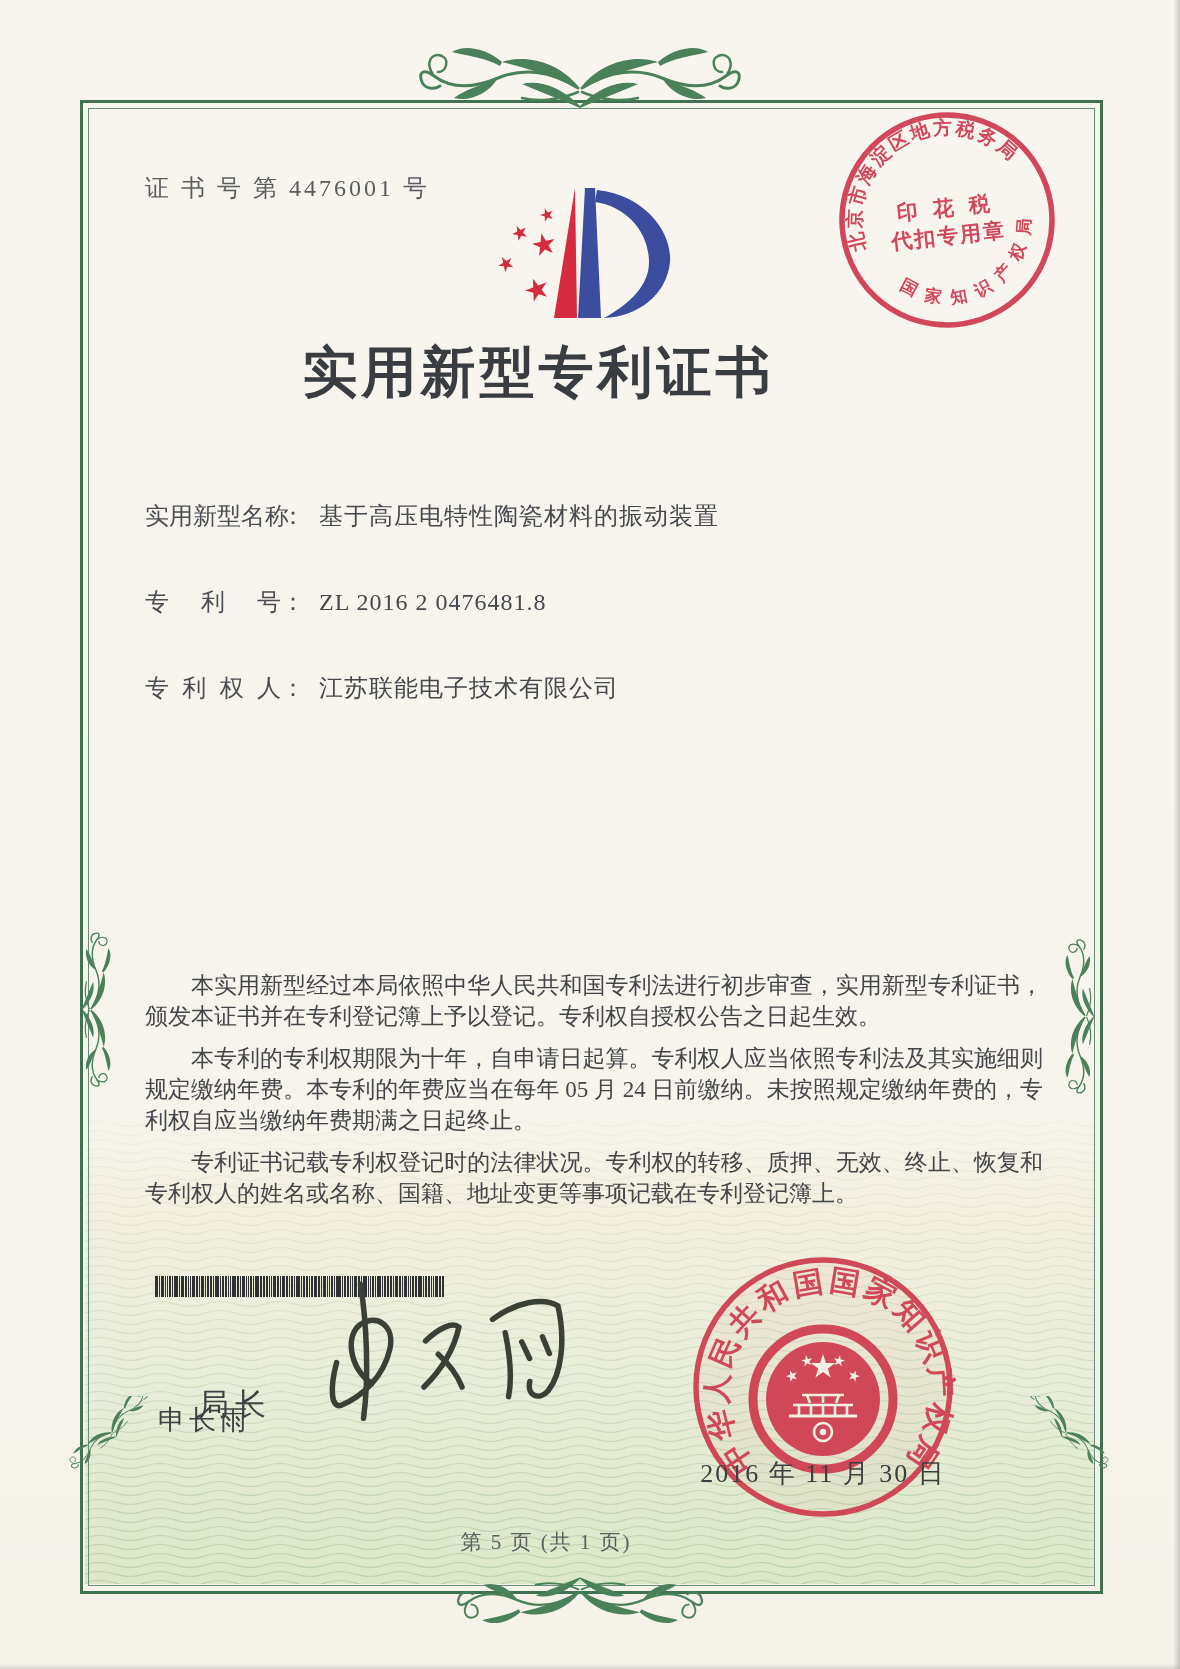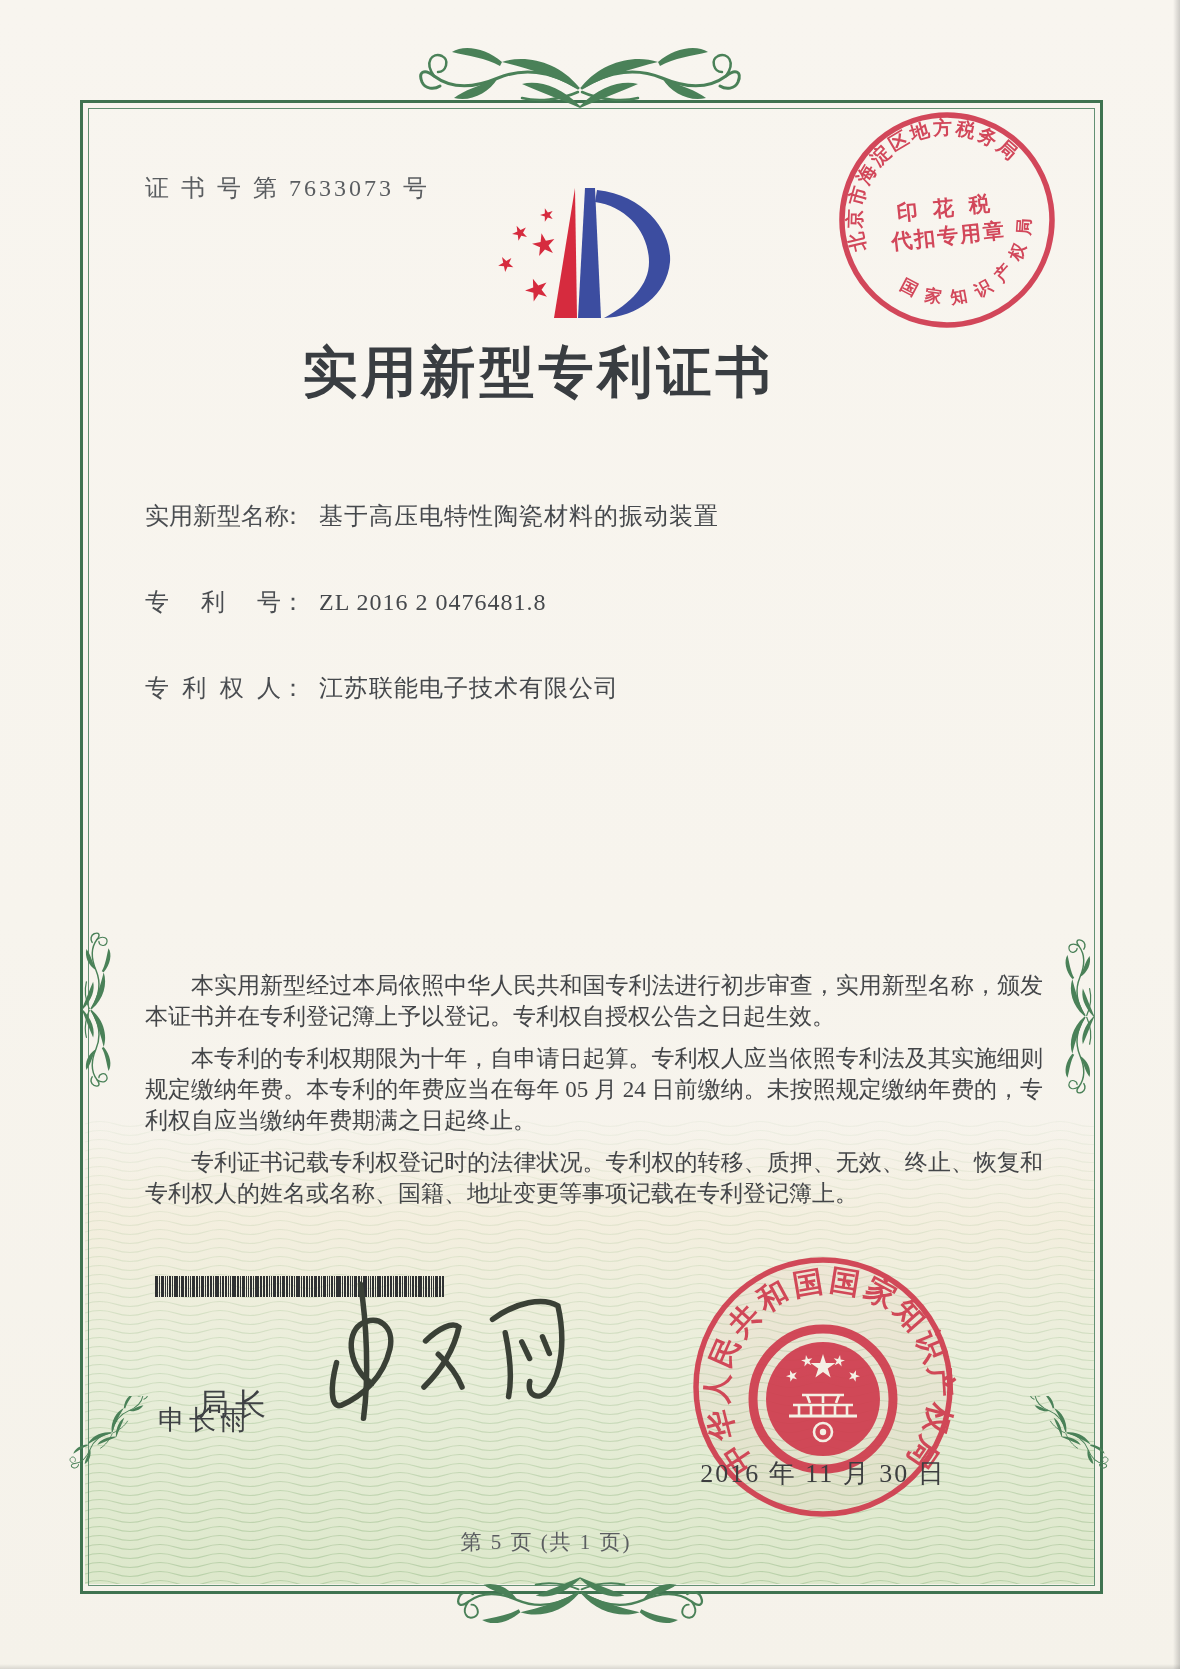--- a/index.html
+++ b/index.html
@@ -156,21 +156,21 @@
     </svg>
   <svg class="orn" style="left:46px;top:1396px" width="124" height="110">
       <use href="#flo" transform="translate(12,62) rotate(-45) scale(0.33)"></use>
     </svg>
   <svg class="orn" style="left:1008px;top:1396px" width="124" height="110">
       <g transform="translate(124,0) scale(-1,1)">
         <use href="#flo" transform="translate(12,62) rotate(-45) scale(0.33)"></use>
       </g>
     </svg>
 
-  <div class="certno">证 书 号 第 7633073 号</div>
+  <div class="certno">证 书 号 第 4476001 号</div>
 
   <svg class="logo" width="185" height="150" viewBox="0 0 185 150">
     <g>
       <path d="M99,12 C150,18 174,56 172,84 C169,117 139,139 106,140 C133,125 151,107 151,84 C151,54 128,28 97,24 Z" fill="#3c4da0"></path>
       <polygon points="87,10 80,140 103,140 97,10" fill="#3c4da0"></polygon>
       <polygon points="77,10 56,140 79,140" fill="#d62b3e"></polygon>
     </g>
     <g fill="#d62b3e">
       <use href="#st" transform="translate(49,37) scale(7) rotate(-18)"></use>
       <use href="#st" transform="translate(22,55) scale(8) rotate(-25)"></use>
@@ -208,21 +208,21 @@
     </div>
     <div class="frow">
       <span class="flabel">专利号</span><span class="fcolon">：</span><span class="fvalue">ZL 2016 2 0476481.8</span>
     </div>
     <div class="frow">
       <span class="flabel">专利权人</span><span class="fcolon">：</span><span class="fvalue">江苏联能电子技术有限公司</span>
     </div>
   </div>
 
   <div class="paras">
-    <p>本实用新型经过本局依照中华人民共和国专利法进行初步审查，实用新型名称，颁发本证书并在专利登记簿上予以登记。专利权自授权公告之日起生效。</p>
+    <p>本实用新型经过本局依照中华人民共和国专利法进行初步审查，实用新型专利证书，颁发本证书并在专利登记簿上予以登记。专利权自授权公告之日起生效。</p>
     <p>本专利的专利权期限为十年，自申请日起算。专利权人应当依照专利法及其实施细则规定缴纳年费。本专利的年费应当在每年 05 月 24 日前缴纳。未按照规定缴纳年费的，专利权自应当缴纳年费期满之日起终止。</p>
     <p>专利证书记载专利权登记时的法律状况。专利权的转移、质押、无效、终止、恢复和专利权人的姓名或名称、国籍、地址变更等事项记载在专利登记簿上。</p>
   </div>
 
   <div class="barcode" id="barcode"><span style="width:3px;margin-right:1px"></span><span style="width:1px;margin-right:1px"></span><span style="width:3px;margin-right:1px"></span><span style="width:1px;margin-right:1px"></span><span style="width:1px;margin-right:1px"></span><span style="width:2px;margin-right:1px"></span><span style="width:1px;margin-right:1px"></span><span style="width:4px;margin-right:1px"></span><span style="width:1px;margin-right:1px"></span><span style="width:3px;margin-right:1px"></span><span style="width:2px;margin-right:1px"></span><span style="width:1px;margin-right:1px"></span><span style="width:1px;margin-right:1px"></span><span style="width:3px;margin-right:1px"></span><span style="width:2px;margin-right:1px"></span><span style="width:1px;margin-right:1px"></span><span style="width:3px;margin-right:1px"></span><span style="width:1px;margin-right:1px"></span><span style="width:2px;margin-right:1px"></span><span style="width:2px;margin-right:1px"></span><span style="width:1px;margin-right:1px"></span><span style="width:4px;margin-right:1px"></span><span style="width:1px;margin-right:1px"></span><span style="width:2px;margin-right:1px"></span><span style="width:2px;margin-right:1px"></span><span style="width:1px;margin-right:1px"></span><span style="width:1px;margin-right:1px"></span><span style="width:4px;margin-right:1px"></span><span style="width:2px;margin-right:1px"></span><span style="width:1px;margin-right:1px"></span><span style="width:3px;margin-right:1px"></span><span style="width:1px;margin-right:1px"></span><span style="width:1px;margin-right:1px"></span><span style="width:2px;margin-right:1px"></span><span style="width:1px;margin-right:1px"></span><span style="width:4px;margin-right:1px"></span><span style="width:2px;margin-right:1px"></span><span style="width:2px;margin-right:1px"></span><span style="width:2px;margin-right:1px"></span><span style="width:1px;margin-right:1px"></span><span style="width:1px;margin-right:1px"></span><span style="width:3px;margin-right:1px"></span><span style="width:2px;margin-right:1px"></span><span style="width:1px;margin-right:1px"></span><span style="width:3px;margin-right:1px"></span><span style="width:2px;margin-right:1px"></span><span style="width:1px;margin-right:1px"></span><span style="width:2px;margin-right:1px"></span><span style="width:1px;margin-right:1px"></span><span style="width:4px;margin-right:1px"></span><span style="width:1px;margin-right:1px"></span><span style="width:2px;margin-right:1px"></span><span style="width:2px;margin-right:1px"></span><span style="width:1px;margin-right:1px"></span><span style="width:2px;margin-right:1px"></span><span style="width:3px;margin-right:1px"></span><span style="width:2px;margin-right:1px"></span><span style="width:1px;margin-right:1px"></span><span style="width:3px;margin-right:1px"></span><span style="width:1px;margin-right:1px"></span><span style="width:1px;margin-right:1px"></span><span style="width:2px;margin-right:1px"></span><span style="width:1px;margin-right:1px"></span><span style="width:5px;margin-right:1px"></span><span style="width:1px;margin-right:1px"></span><span style="width:2px;margin-right:1px"></span><span style="width:2px;margin-right:1px"></span><span style="width:1px;margin-right:1px"></span><span style="width:1px;margin-right:1px"></span><span style="width:3px;margin-right:1px"></span><span style="width:2px;margin-right:1px"></span><span style="width:1px;margin-right:1px"></span><span style="width:4px;margin-right:1px"></span><span style="width:1px;margin-right:1px"></span><span style="width:1px;margin-right:1px"></span><span style="width:2px;margin-right:1px"></span><span style="width:1px;margin-right:1px"></span><span style="width:4px;margin-right:1px"></span><span style="width:1px;margin-right:1px"></span><span style="width:2px;margin-right:1px"></span><span style="width:2px;margin-right:1px"></span><span style="width:2px;margin-right:1px"></span><span style="width:1px;margin-right:1px"></span><span style="width:3px;margin-right:1px"></span><span style="width:2px;margin-right:1px"></span><span style="width:1px;margin-right:1px"></span><span style="width:3px;margin-right:1px"></span><span style="width:1px;margin-right:1px"></span><span style="width:1px;margin-right:1px"></span><span style="width:2px;margin-right:1px"></span><span style="width:2px;margin-right:1px"></span><span style="width:4px;margin-right:1px"></span><span style="width:1px;margin-right:1px"></span><span style="width:2px;margin-right:1px"></span><span style="width:2px;margin-right:1px"></span><span style="width:1px;margin-right:1px"></span><span style="width:1px;margin-right:1px"></span><span style="width:3px;margin-right:1px"></span><span style="width:2px;margin-right:1px"></span><span style="width:2px;margin-right:1px"></span></div>
 
   <div class="signer-title">局长</div>
   <div class="signer-name">申长雨</div>
 
   <svg class="signature" width="290" height="175" viewBox="0 0 290 175">

